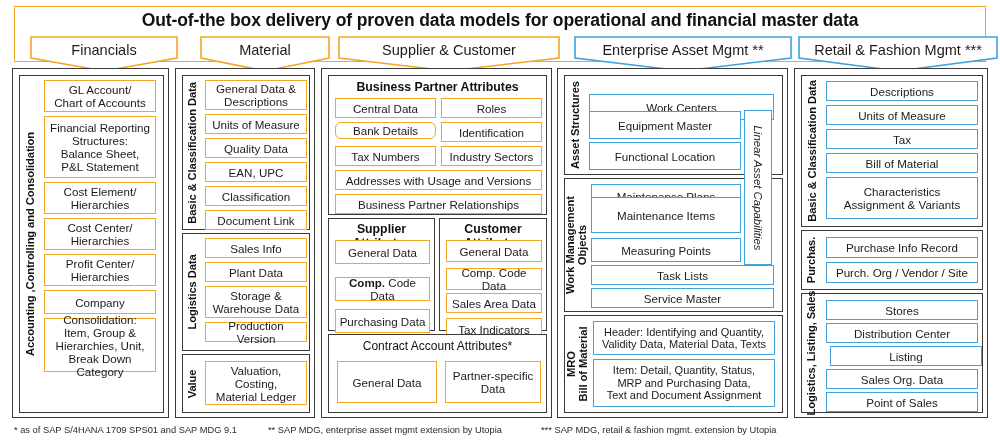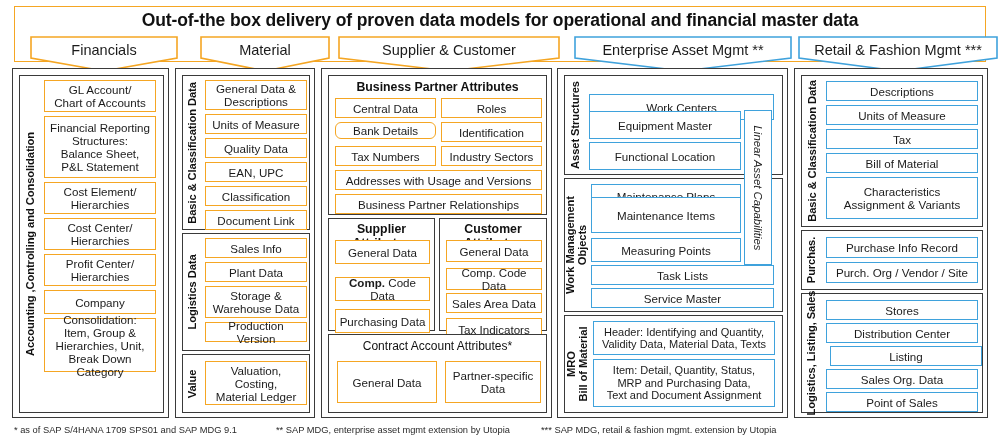--- a/index.html
+++ b/index.html
@@ -429,15 +429,15 @@
           <div class="box blue" style="left: 24px; top: 98px; width: 152px; height: 20px;">
             <span>Point of Sales</span>
           </div>
         </div>
       </div>
     </div>
   </div>
 
 <div id="footnotes">
   <div class="fn" style="left:14px;">* as of SAP S/4HANA 1709 SPS01 and SAP MDG 9.1</div>
-  <div class="fn" style="left:276px;">** SAP MDG, enterprise asset mgmt extension by Utopia</div>
+  <div class="fn" style="left:268px;">** SAP MDG, enterprise asset mgmt extension by Utopia</div>
   <div class="fn" style="left:541px;">*** SAP MDG, retail &amp; fashion mgmt. extension by Utopia</div>
 </div>
 
 </body></html>

